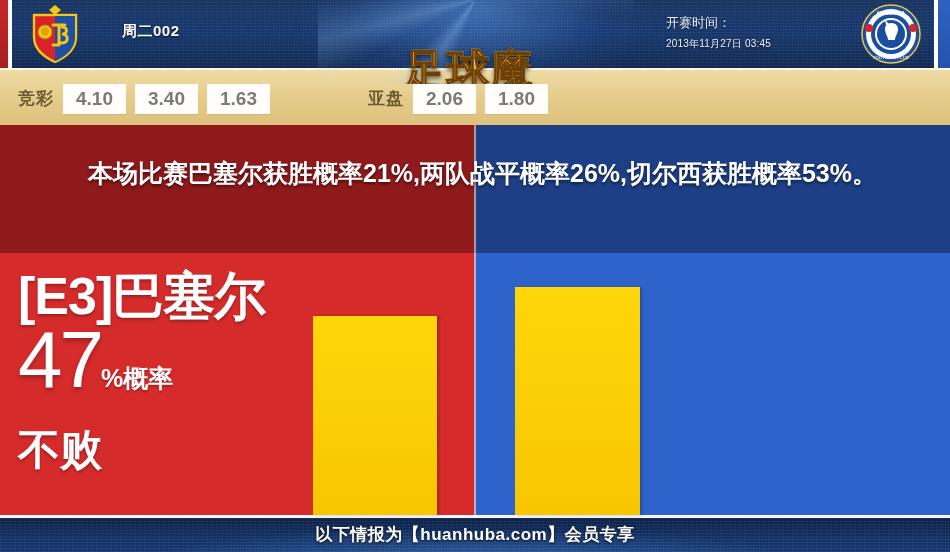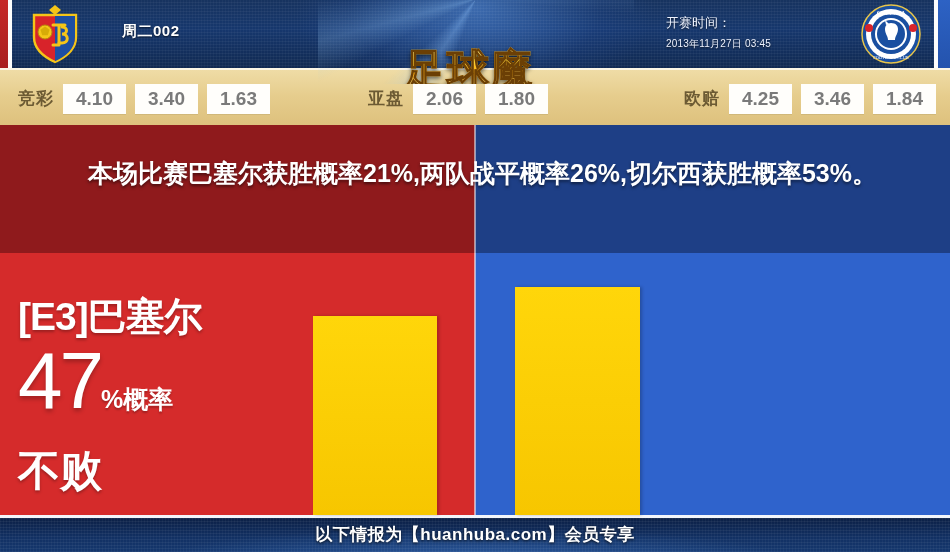--- a/index.html
+++ b/index.html
@@ -122,21 +122,21 @@
   .bar{position:absolute;bottom:0;background:linear-gradient(180deg,#ffd60a,#f7c600);z-index:2;
        box-shadow:2px 0 3px rgba(0,0,0,.22);}
   .bar-l{left:313px;width:124px;height:199px;}
   .bar-r{left:515px;width:125px;height:228px;}
 
   
   .team{position:absolute;top:0;z-index:4;color:#fff;}
   .team-l{left:18px;text-align:left;}
   .team-r{right:20px;text-align:right;}
   .team-name{
-    font-size:39px;font-weight:bold;line-height:46px;margin-top:41px;
+    font-size:52px;font-weight:bold;line-height:46px;margin-top:20px;
     letter-spacing:-1px;text-shadow:0 2px 3px rgba(0,0,0,.28);
     white-space:nowrap;
   }
   .team-pct{white-space:nowrap;margin-top:2px;line-height:78px;}
   .pct-num{
     font-size:80px;font-weight:normal;letter-spacing:-3px;
     text-shadow:0 3px 4px rgba(0,0,0,.25);vertical-align:baseline;
   }
   .pct-suffix{
     font-size:25px;font-weight:bold;letter-spacing:0px;
@@ -220,26 +220,20 @@
       <span class="odds-label">竞彩</span>
       <span class="odds-val">4.10</span>
       <span class="odds-val">3.40</span>
       <span class="odds-val">1.63</span>
     </div>
     <div class="odds-group odds-g2">
       <span class="odds-label">亚盘</span>
       <span class="odds-val">2.06</span>
       <span class="odds-val">1.80</span>
     </div>
-    <div class="odds-group odds-g3">
-      <span class="odds-label">欧赔</span>
-      <span class="odds-val">4.25</span>
-      <span class="odds-val">3.46</span>
-      <span class="odds-val">1.84</span>
-    </div>
   </div>
 
   <div class="banner">
     <div class="banner-l"></div>
     <div class="banner-r"></div>
     <div class="banner-sep"></div>
     <div class="banner-txt">本场比赛巴塞尔获胜概率21%,两队战平概率26%,切尔西获胜概率53%。</div>
   </div>
 
   <div class="main">

